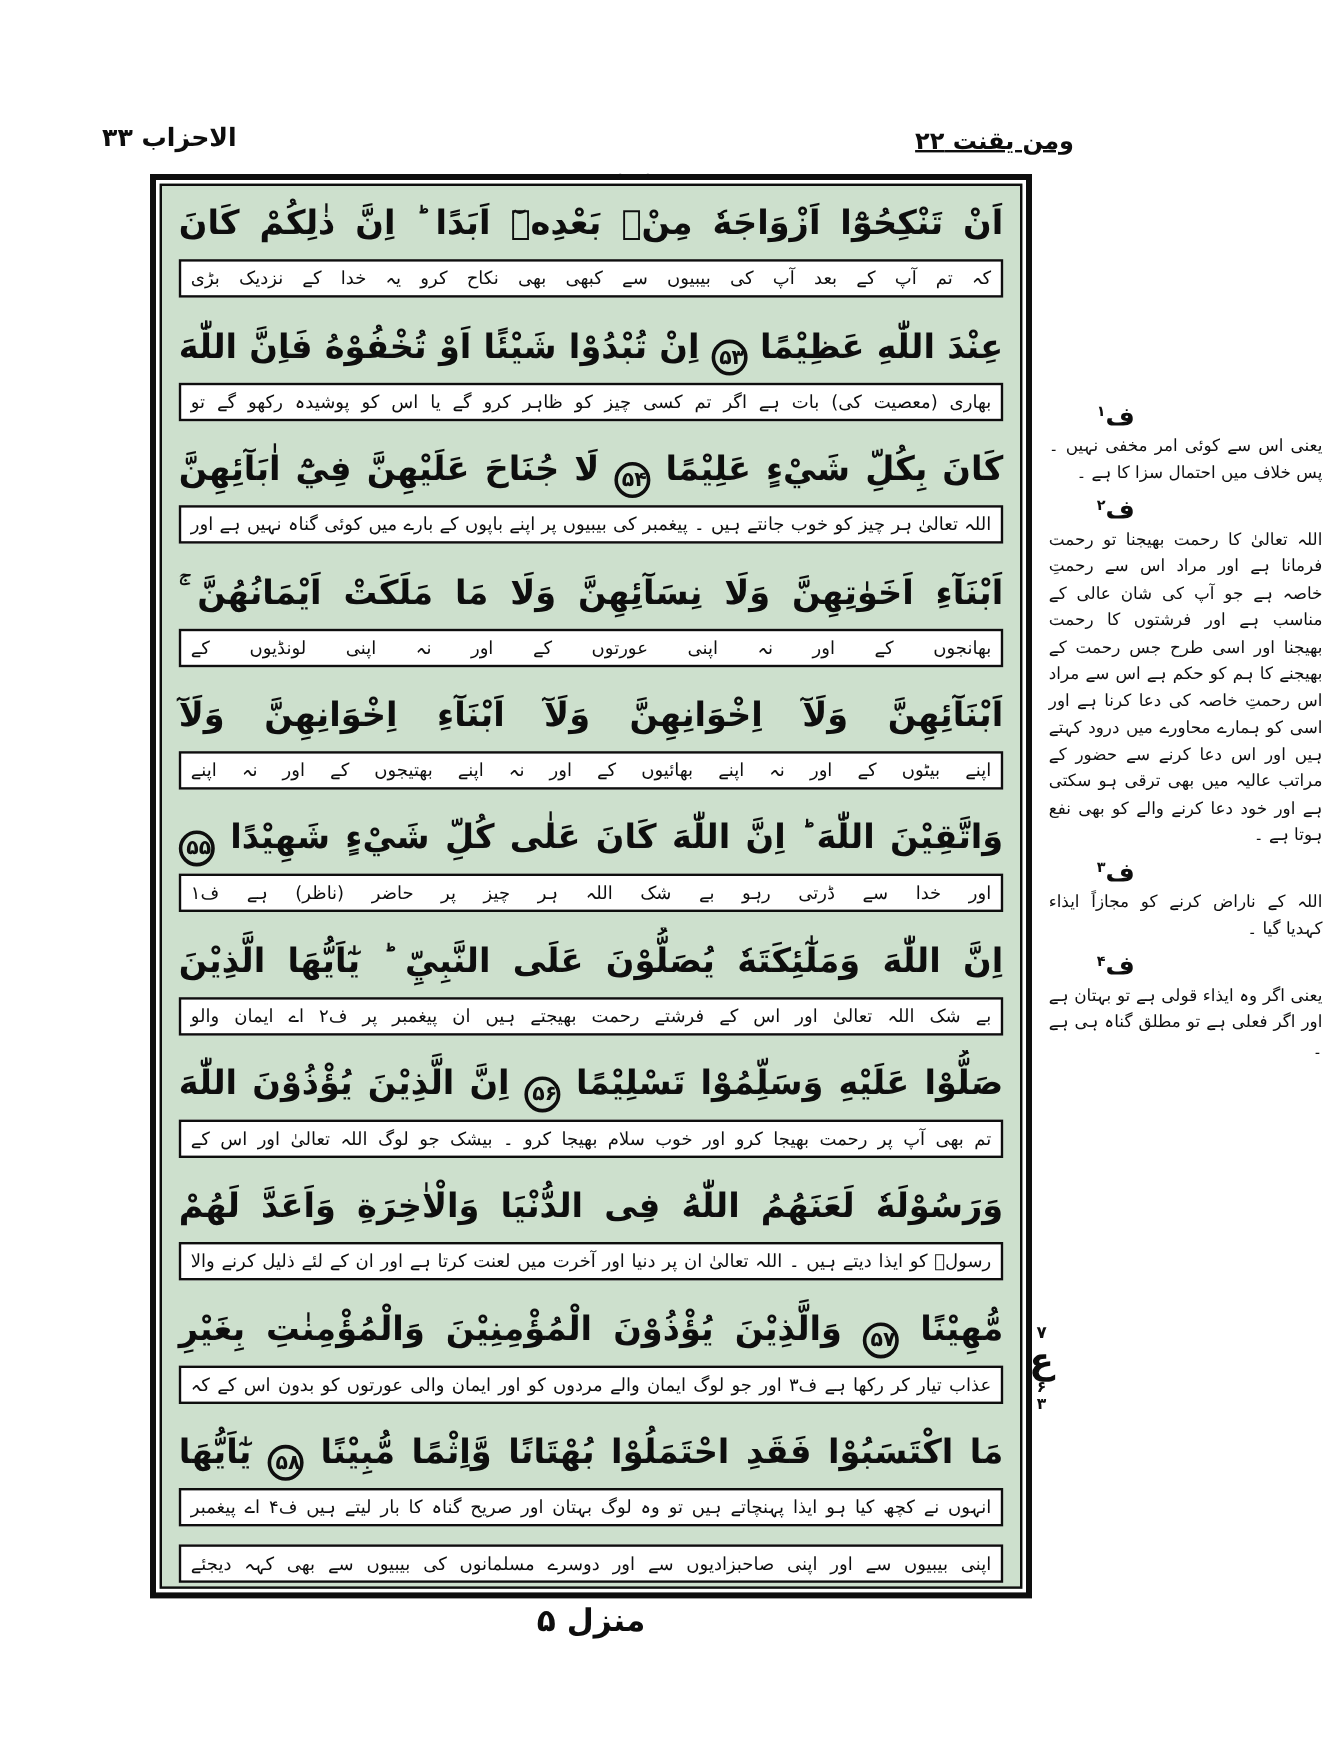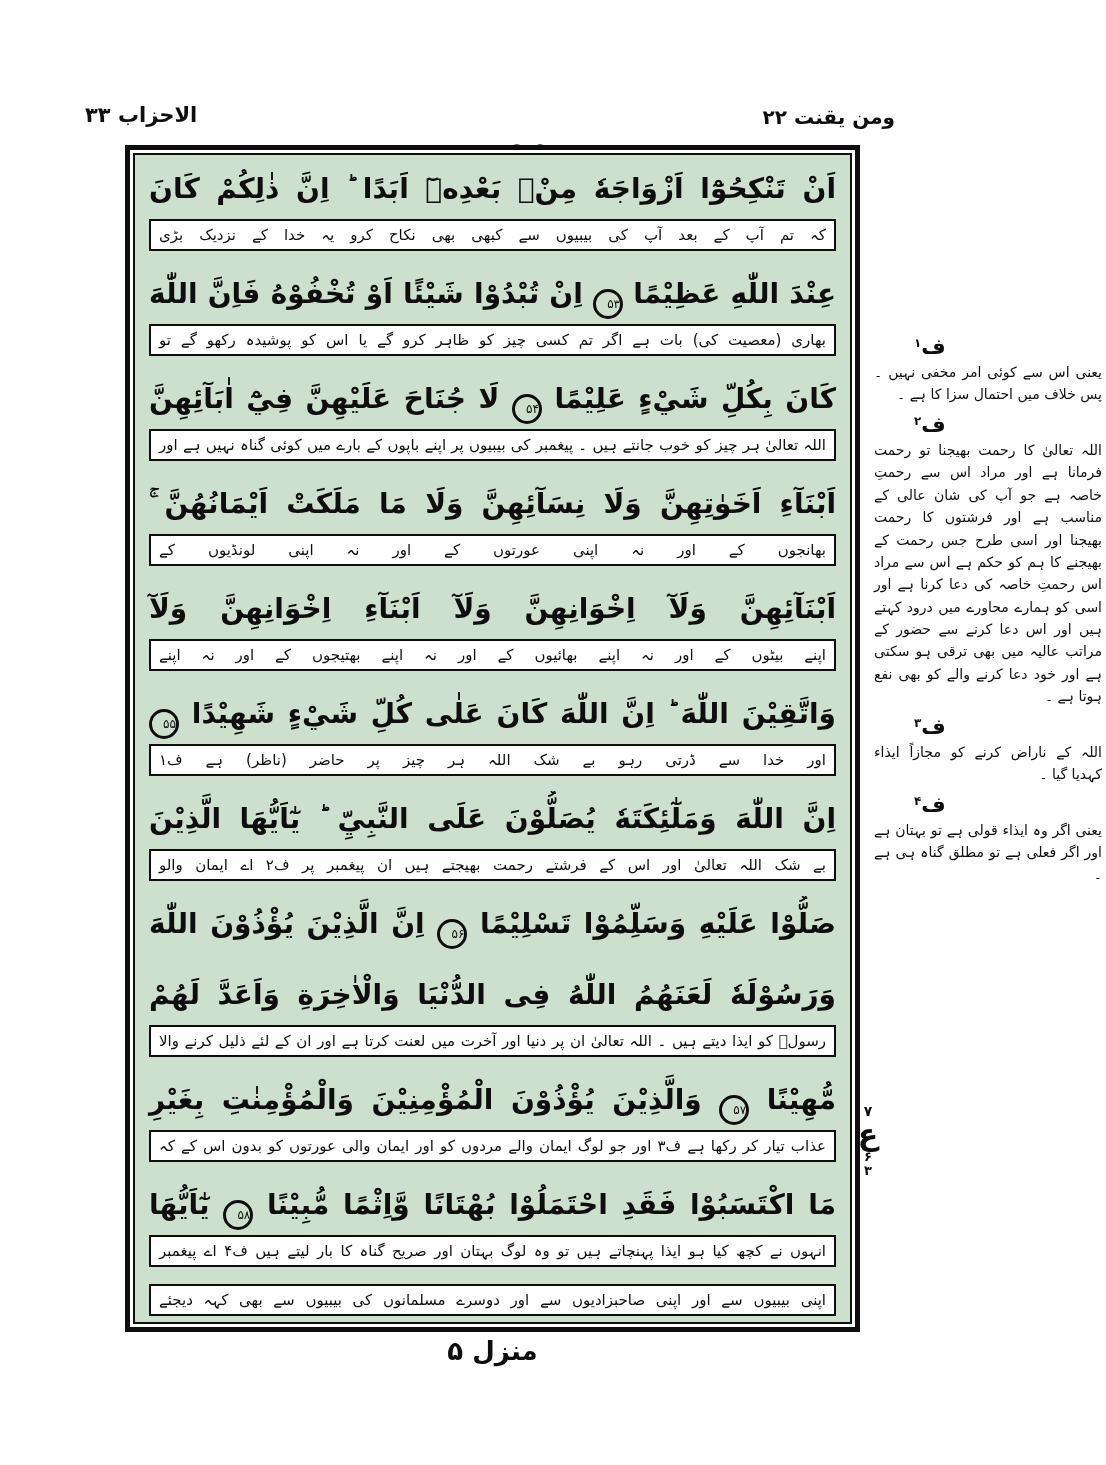--- a/index.html
+++ b/index.html
@@ -5,38 +5,38 @@
   html,body{margin:0;padding:0;}
   body{
     width:1106px;height:1465px;position:relative;
     background:#ffffff;color:#0e0e0e;
     font-family:"DejaVu Sans",sans-serif;
     overflow:hidden;
   }
   
   .hdr-left{position:absolute;top:103px;left:85px;font-size:21px;font-weight:bold;direction:rtl;}
   .hdr-center{position:absolute;top:86px;left:0;width:1080px;text-align:center;font-size:38px;font-weight:bold;margin-top:48px;}
-  .hdr-right{position:absolute;top:105px;left:750px;width:145px;text-align:right;font-size:20px;font-weight:bold;direction:rtl;}
+  .hdr-right{position:absolute;top:105px;left:750px;width:145px;text-align:right;font-size:20px;font-weight:bold;direction:rtl;text-decoration:underline;}
   
   .main-box{
     position:absolute;left:125px;top:145px;width:735px;height:1187px;
     border:5px solid #0e0e0e;box-sizing:border-box;background:#ffffff;
   }
   .box-inner{position:absolute;inset:3px;border:2px solid #0e0e0e;background:#cde0cd;}
   #lines{position:absolute;inset:0;display:flex;flex-direction:column;justify-content:space-evenly;padding:3px 2px;gap:12px;}
   .pair{display:flex;flex-direction:column;}
   .arabic-line{
     direction:rtl;text-align:justify;text-align-last:justify;
     font-weight:bold;font-size:28px;line-height:56px;height:56px;
     padding:0 12px;overflow:hidden;
   }
   .ayah{
     display:inline-block;box-sizing:border-box;width:30px;height:30px;line-height:24px;
     border:3px solid #0e0e0e;border-radius:50%;
-    font-size:12px;font-weight:normal;text-align:left;vertical-align:-5px;
+    font-size:17px;font-weight:bold;text-align:left;vertical-align:-5px;
   }
   .urdu-line{
     direction:rtl;text-align:justify;text-align-last:justify;
     background:#ffffff;border:2px solid #0e0e0e;
     margin:2px 12px 0;padding:1px 8px;
     font-size:15px;line-height:26px;height:26px;overflow:hidden;
   }
   
   .margin-notes{position:absolute;left:874px;top:328px;width:228px;direction:rtl;}
   .note-marker{font-size:21px;font-weight:bold;text-align:left;padding-left:40px;margin:8px 0 2px;line-height:1.1;}
@@ -87,20 +87,21 @@
         <div class="pair">
           <div class="arabic-line"><span>وَاتَّقِيْنَ اللّٰهَ ؕ اِنَّ اللّٰهَ كَانَ عَلٰى كُلِّ شَيْءٍ شَهِيْدًا</span> <span class="ayah">۵۵</span> </div>
           <div class="urdu-line">اور خدا سے ڈرتی رہو بے شک اللہ ہر چیز پر حاضر (ناظر) ہے ف۱</div>
         </div>
         <div class="pair">
           <div class="arabic-line"><span>اِنَّ اللّٰهَ وَمَلٰٓئِكَتَهٗ يُصَلُّوْنَ عَلَى النَّبِيِّ ؕ يٰٓاَيُّهَا الَّذِيْنَ اٰمَنُوْا</span></div>
           <div class="urdu-line">بے شک اللہ تعالیٰ اور اس کے فرشتے رحمت بھیجتے ہیں ان پیغمبر پر ف۲ اے ایمان والو</div>
         </div>
         <div class="pair">
           <div class="arabic-line"><span>صَلُّوْا عَلَيْهِ وَسَلِّمُوْا تَسْلِيْمًا</span> <span class="ayah">۵۶</span> <span>اِنَّ الَّذِيْنَ يُؤْذُوْنَ اللّٰهَ</span></div>
+          <div class="urdu-line">تم بھی آپ پر رحمت بھیجا کرو اور خوب سلام بھیجا کرو ۔ بیشک جو لوگ اللہ تعالیٰ اور اس کے</div>
         </div>
         <div class="pair">
           <div class="arabic-line"><span>وَرَسُوْلَهٗ لَعَنَهُمُ اللّٰهُ فِى الدُّنْيَا وَالْاٰخِرَةِ وَاَعَدَّ لَهُمْ عَذَابًا</span></div>
           <div class="urdu-line">رسولؐ کو ایذا دیتے ہیں ۔ اللہ تعالیٰ ان پر دنیا اور آخرت میں لعنت کرتا ہے اور ان کے لئے ذلیل کرنے والا</div>
         </div>
         <div class="pair">
           <div class="arabic-line"><span>مُّهِيْنًا</span> <span class="ayah">۵۷</span> <span>وَالَّذِيْنَ يُؤْذُوْنَ الْمُؤْمِنِيْنَ وَالْمُؤْمِنٰتِ بِغَيْرِ</span></div>
           <div class="urdu-line">عذاب تیار کر رکھا ہے ف۳ اور جو لوگ ایمان والے مردوں کو اور ایمان والی عورتوں کو بدون اس کے کہ</div>
         </div>
         <div class="pair">

